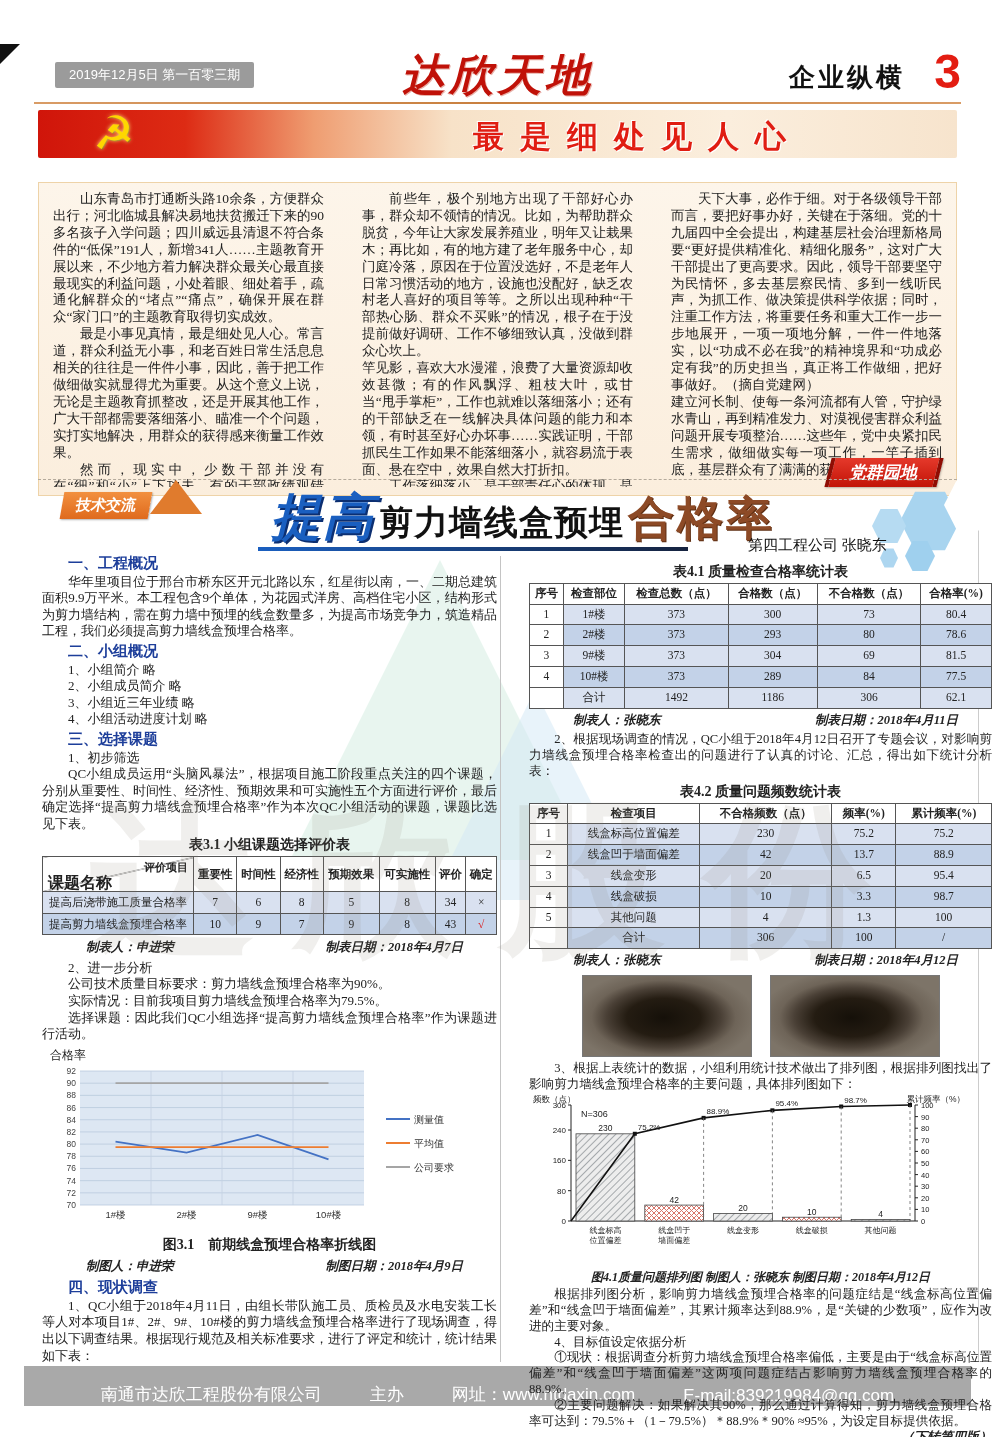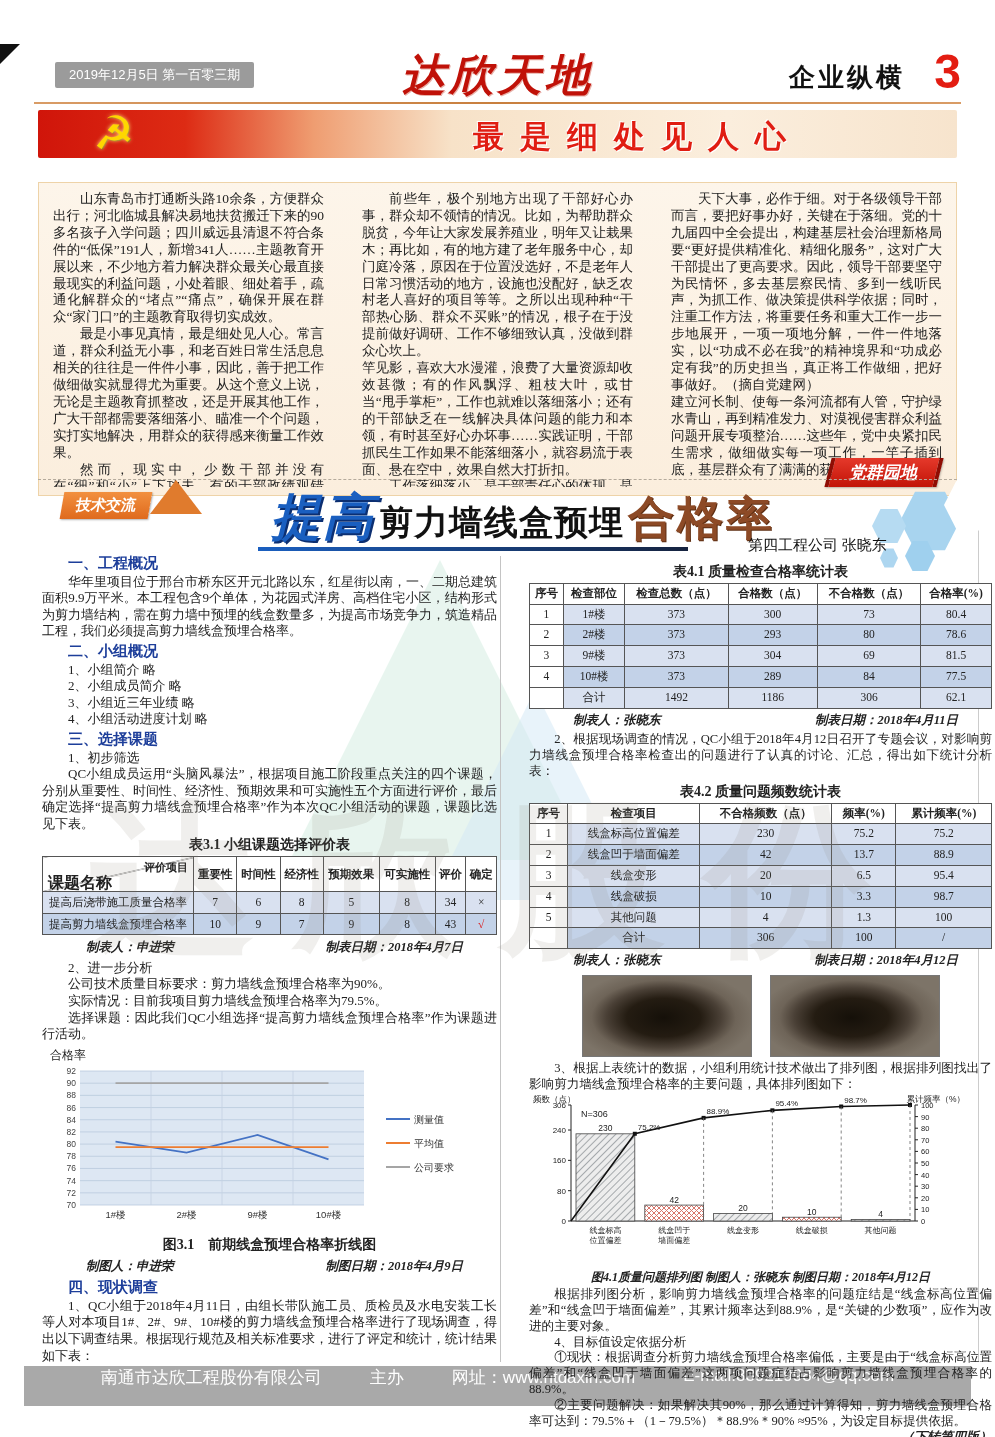--- a/index.html
+++ b/index.html
@@ -88,21 +88,21 @@
   .photos{display:flex;gap:18px;justify-content:center;margin:4px 0;}
   .photo{width:168px;height:80px;border:1px solid #777;
       background:radial-gradient(ellipse 55% 60% at 48% 52%,#151009 0%,#241c12 40%,#4a4036 62%,#6e6458 78%,#7d7468 100%);}
   .note-line{text-align:right;font-weight:bold;font-style:italic;font-size:13px;margin:0;}
   
   .wm-text{position:absolute;left:40px;top:770px;width:920px;text-align:center;font-size:165px;
       font-weight:bold;color:rgba(140,130,118,.13);letter-spacing:40px;z-index:6;pointer-events:none;white-space:nowrap;}
   .wm-tri{position:absolute;z-index:0;pointer-events:none;}
   
   .footer{position:absolute;left:24px;right:24px;top:1366px;height:40px;background:#a9a9a9;
-      display:flex;align-items:flex-start;justify-content:center;gap:48px;color:#fff;
+      display:flex;align-items:flex-end;justify-content:center;gap:48px;color:#fff;
       font-family:"Liberation Sans",sans-serif;font-size:17px;}
   svg text{font-family:"Liberation Sans",sans-serif;}
 </style>
 </head>
 <body>
 
 <div class="page">
 
   <div class="corner-mark"></div>
 

